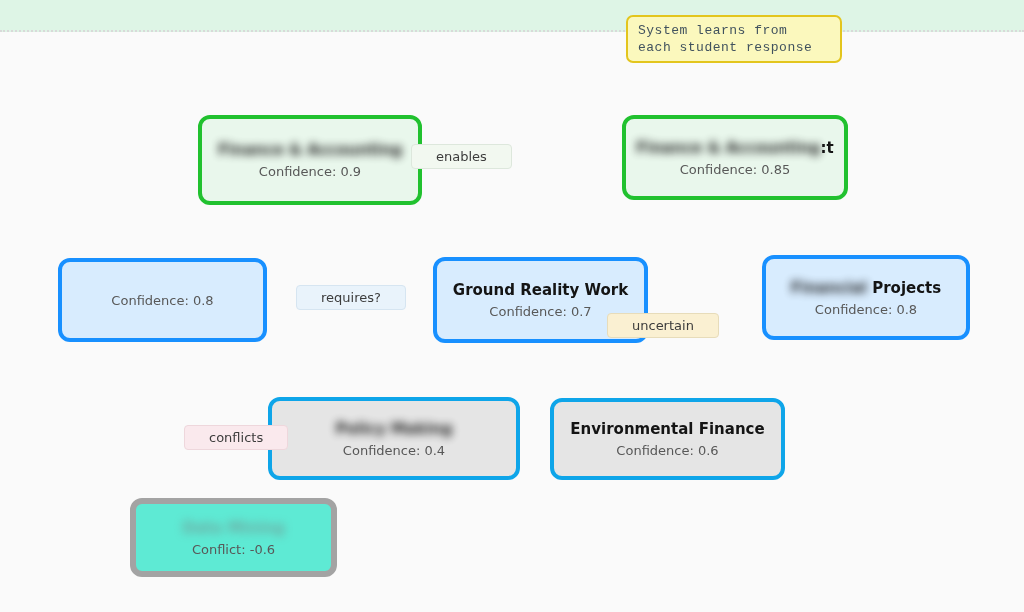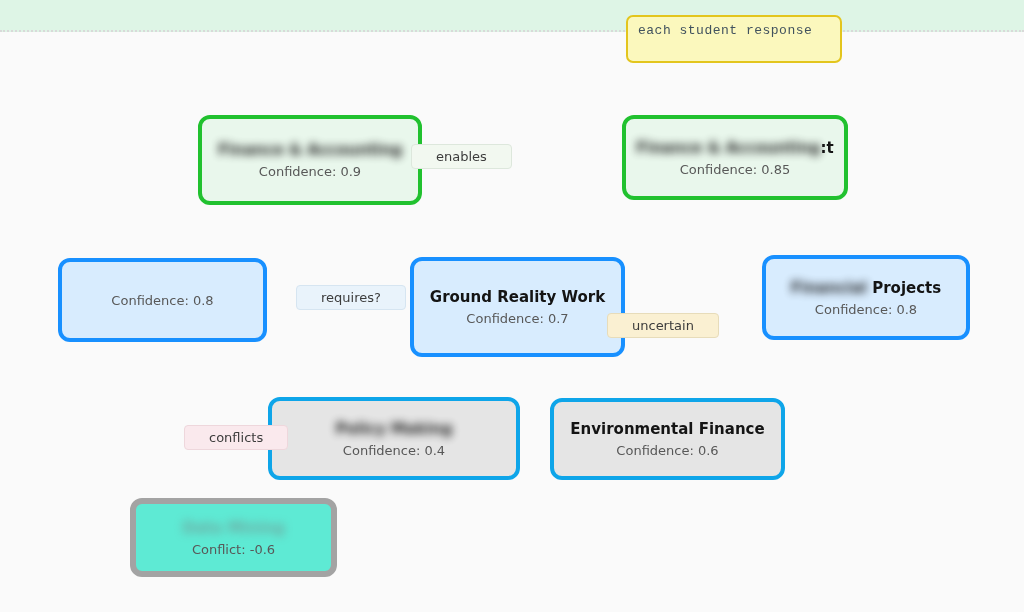--- a/index.html
+++ b/index.html
@@ -44,38 +44,39 @@
   .el-pink{background:#fae9ed;border:1px solid #eed7dc;}
 </style>
 </head>
 <body>
 
 <div class="canvas">
 
   <div class="top-band"></div>
 
   <div class="note">
+    <div>System learns from</div>
     <div>each student response</div>
   </div>
 
   <div class="node green" style="left:198px;top:115px;width:224px;height:90px">
     <div class="node-title"><span class="blurred">Finance &amp; Accounting</span><span></span></div>
     <div class="node-sub">Confidence: 0.9</div>
   </div>
 
   <div class="node green" style="left:622px;top:115px;width:226px;height:85px">
     <div class="node-title"><span class="blurred">Finance &amp; Accounting</span><span>:t</span></div>
     <div class="node-sub">Confidence: 0.85</div>
   </div>
 
   <div class="node blue" style="left:58px;top:258px;width:209px;height:84px">
     <div class="node-sub">Confidence: 0.8</div>
   </div>
 
-  <div class="node blue" style="left:410px;top:257px;width:215px;height:100px">
+  <div class="node blue" style="left:433px;top:257px;width:215px;height:86px">
     <div class="node-title"><span>Ground Reality Work</span></div>
     <div class="node-sub">Confidence: 0.7</div>
   </div>
 
   <div class="node blue" style="left:762px;top:255px;width:208px;height:85px">
     <div class="node-title"><span class="blurred">Financial</span><span> Projects</span></div>
     <div class="node-sub">Confidence: 0.8</div>
   </div>
 
   <div class="node orange" style="left:268px;top:397px;width:252px;height:83px">

